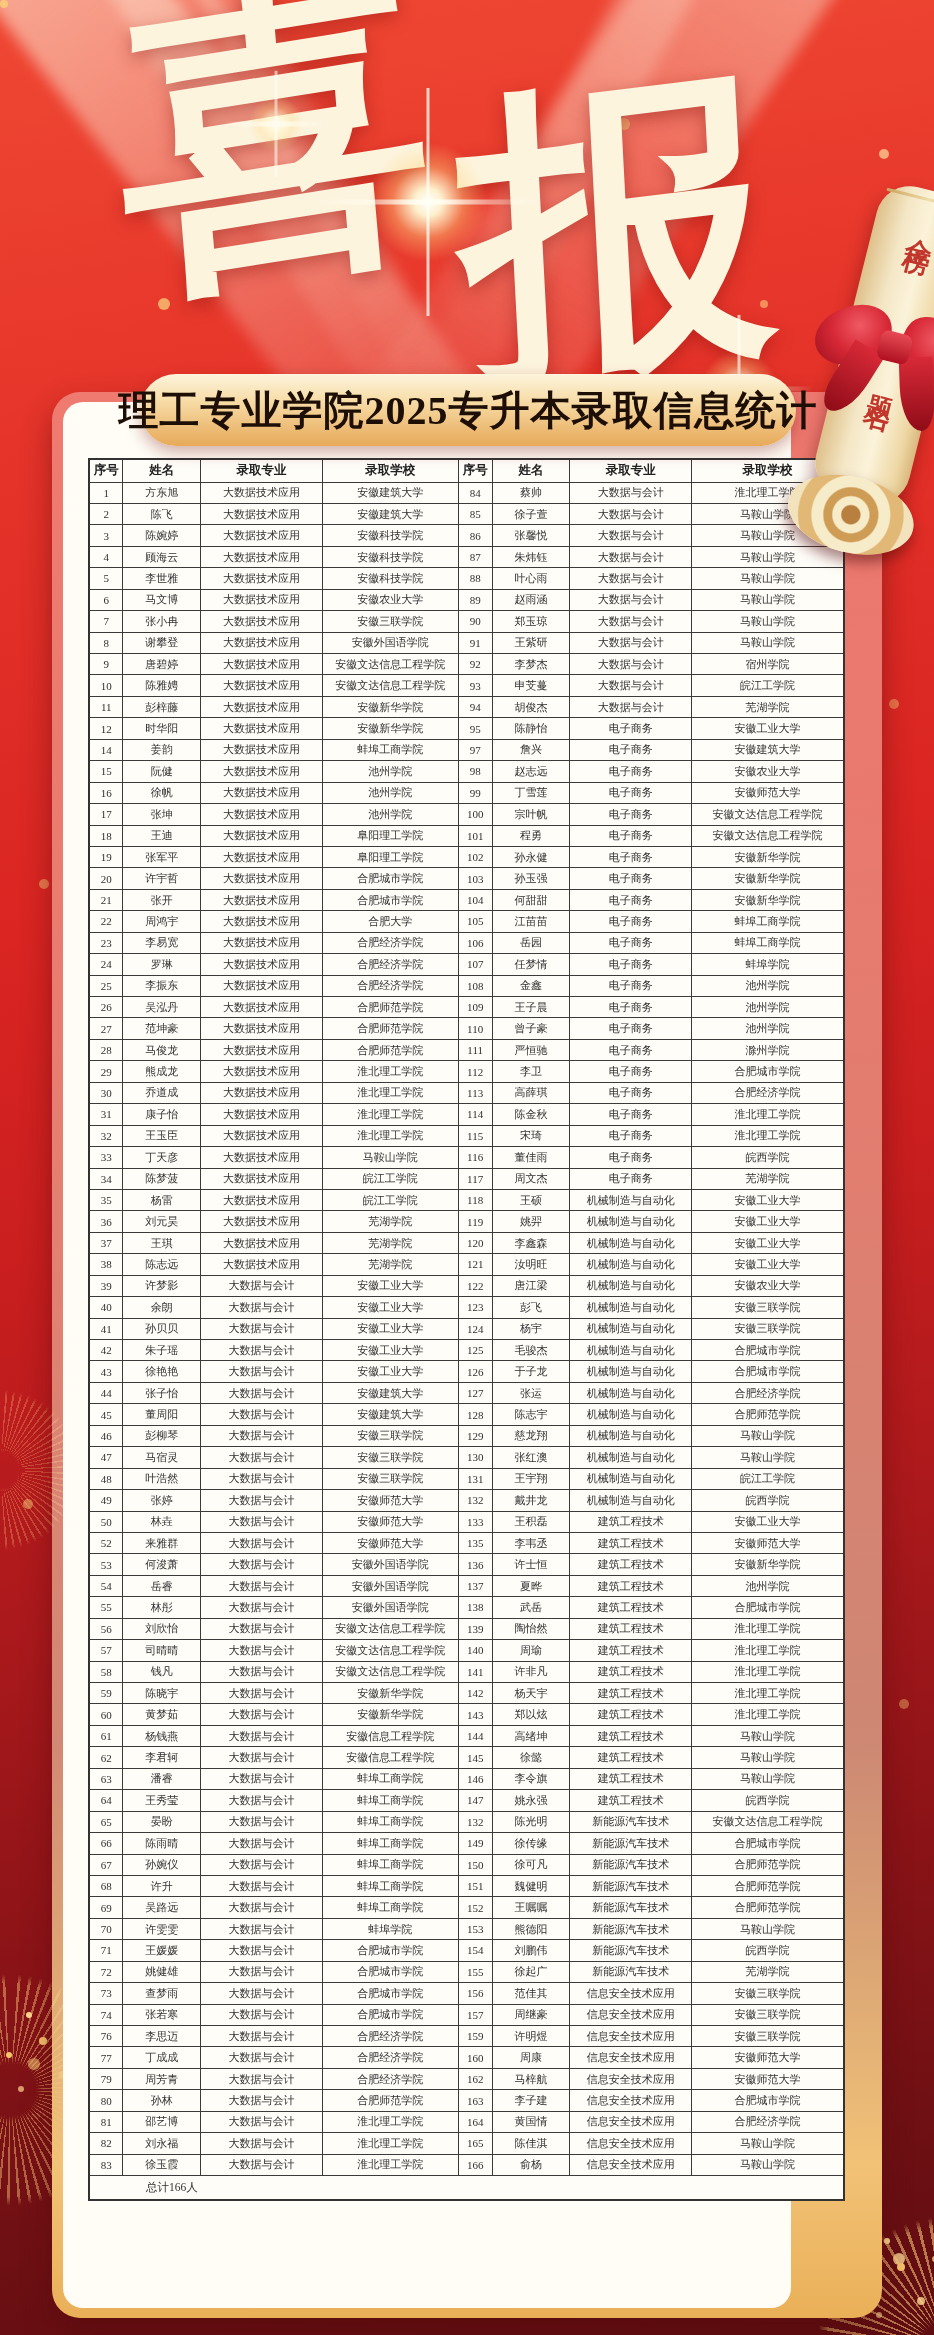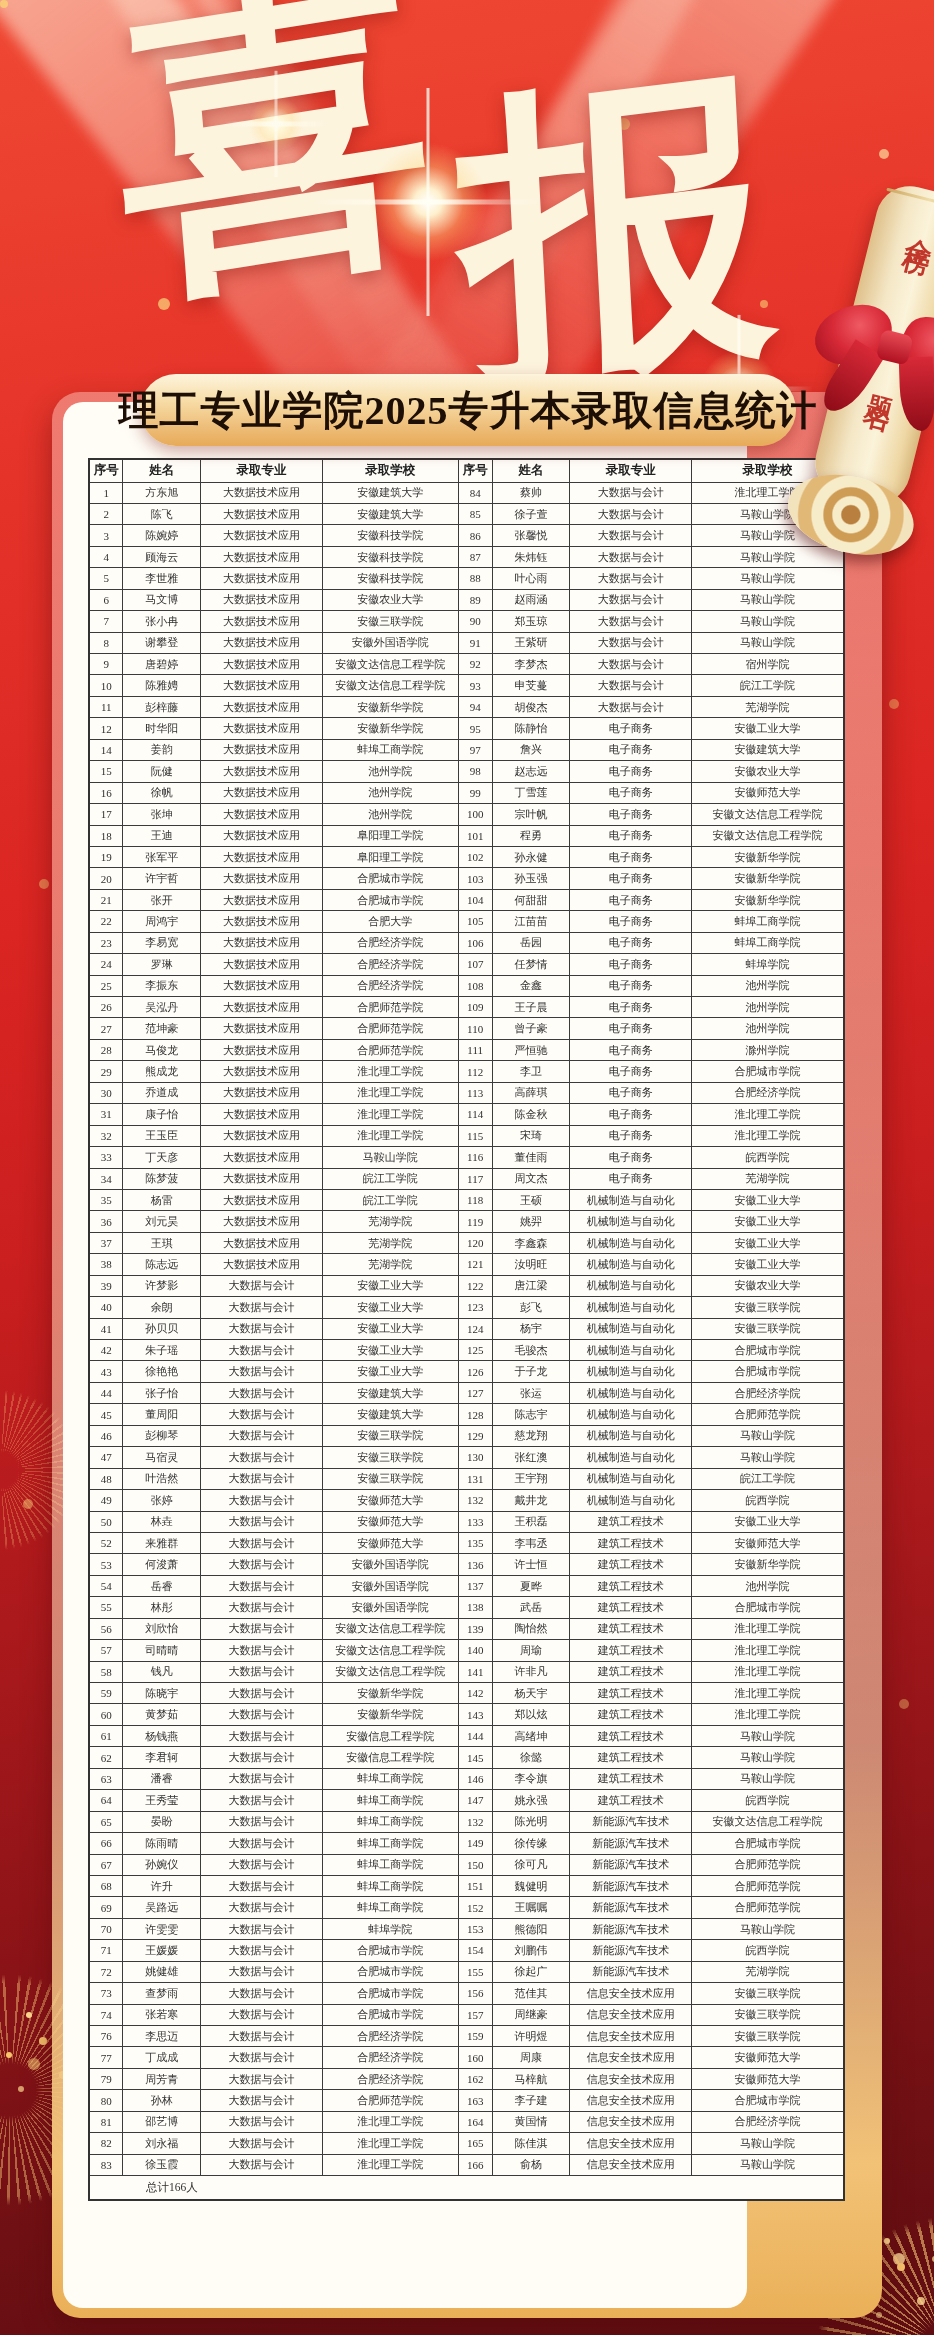--- a/index.html
+++ b/index.html
@@ -55,21 +55,21 @@
   .bow .loop.l{left:0;top:18px;transform:rotate(-22deg);}
   .bow .loop.r{left:86px;top:14px;transform:rotate(20deg) scaleX(-1);}
   .bow .knot{position:absolute;left:66px;top:34px;width:32px;height:30px;background:linear-gradient(180deg,#e84b55,#b01020);border-radius:8px;z-index:2;}
   .bow .tail{position:absolute;width:34px;height:74px;background:linear-gradient(180deg,#d82937,#8f0c18);z-index:1;}
   .bow .tail.l{left:30px;top:54px;transform:rotate(18deg);border-radius:0 0 60% 40%;}
   .bow .tail.r{left:98px;top:52px;transform:rotate(-16deg);border-radius:0 0 40% 60%;}
   
   .card-frame{position:absolute;left:52px;top:392px;width:830px;height:1926px;border-radius:28px;z-index:4;
     background:linear-gradient(180deg,rgba(255,250,240,.35) 0%,rgba(252,230,190,.55) 70%,#f2c277 92%,#eab058 100%);
     box-shadow:0 14px 30px rgba(80,8,10,.45);}
-  .card{position:absolute;left:11px;top:10px;width:684px;height:1906px;border-radius:20px;background:#fffdf6;}
+  .card{position:absolute;left:11px;top:10px;width:684px;height:1906px;border-radius:20px;background:#fffdf6;padding-left:44px;}
   .table-zone{position:absolute;left:25px;top:56px;}
   table{table-layout:fixed;width:757px;border-collapse:collapse;border:2px solid #333;background:#fffdf8;}
   col.c-no{width:4.5%;} col.c-name{width:10.3%;} col.c-major{width:16.1%;} col.c-school{width:18%;}
   col.c-no2{width:4.5%;} col.c-name2{width:10.3%;} col.c-major2{width:16.1%;} col.c-school2{width:20.2%;}
   th,td{border:1px solid #3b3b3b;text-align:center;vertical-align:middle;padding:0;overflow:hidden;white-space:nowrap;color:#303030;}
   thead tr{height:23px;}
   thead th{font-size:12.5px;font-weight:bold;color:#222;}
   tbody tr{height:21.45px;}
   tbody td{font-size:11px;}
   tfoot tr{height:24px;}

